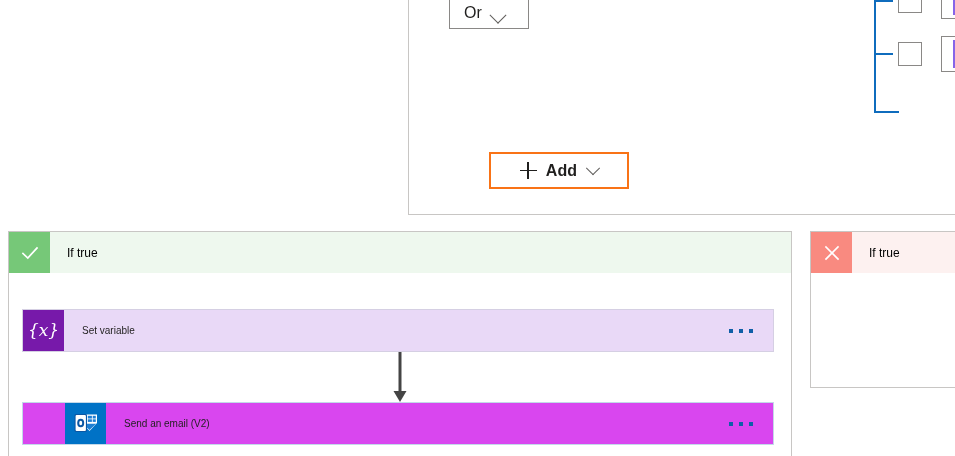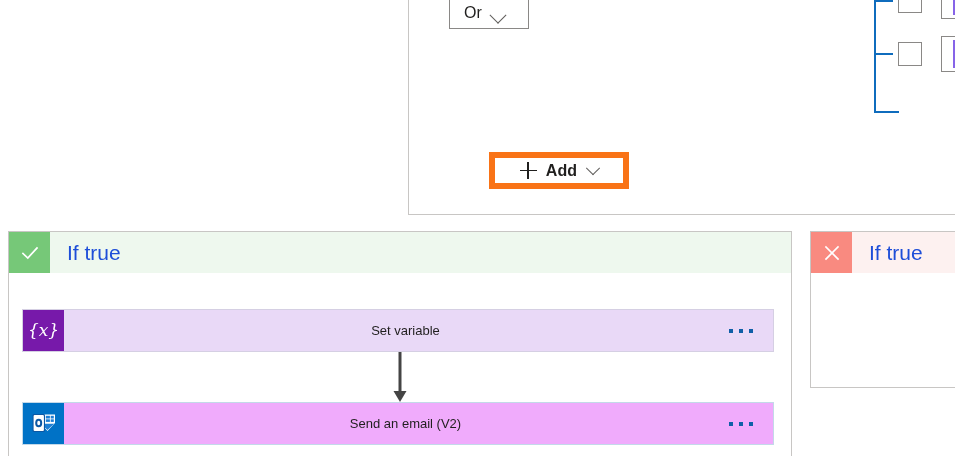--- a/index.html
+++ b/index.html
@@ -128,21 +128,21 @@
     font-family: "DejaVu Sans", sans-serif;
   }
 
   #add-button {
     position: absolute;
     left: 489px;
     top: 152px;
     width: 140px;
     height: 37px;
     background: #ffffff;
-    border: 6px solid #f97316;
+    border: 2px solid #f97316;
     box-sizing: border-box;
     display: flex;
     align-items: center;
     justify-content: center;
     gap: 9px;
     font-size: 16px;
     color: #201f1e;
   }
   #add-button .plus {
     position: relative;
@@ -185,66 +185,66 @@
     flex: none;
     display: flex;
     align-items: center;
     justify-content: center;
   }
   #if-true-card  .branch-mark { background: #76c878; }
   #if-false-card .branch-mark { background: #f98a80; }
   .branch-mark svg { display: block; }
 
   .branch-title {
-    font-size: 21px;
-    color: #1d4ed8;
+    font-size: 12px;
+    color: #000000;
     padding-left: 17px;
   }
 
   
   .action-card {
     position: absolute;
     height: 43px;
     box-sizing: border-box;
     display: flex;
     align-items: center;
     border: 1px solid #d5cfe3;
   }
   #set-variable-action {
     left: 22px; top: 309px; width: 752px;
     background: #e9d9f7;
   }
   #send-email-action {
     left: 22px; top: 402px; width: 752px;
-    background: #f0abfc;
+    background: #d946ef;
     border-color: #c3d9e9;
+    padding-left: 42px;
   }
   .action-icon {
     width: 41px;
     height: 41px;
     flex: none;
     display: flex;
     align-items: center;
     justify-content: center;
   }
   #set-variable-action .action-icon { background: #7719aa; }
   #send-email-action   .action-icon { background: #0072c6; }
   .action-icon .varglyph {
     color: #ffffff;
     font-size: 17px;
     font-family: "DejaVu Serif", serif;
     font-style: italic;
     line-height: 1;
   }
   .action-label {
-    font-size: 13px;
+    font-size: 10px;
     color: #201f1e;
     padding-left: 18px;
     flex: 1;
-    text-align: center;
   }
   .action-ellipsis {
     display: flex;
     gap: 6px;
     padding-right: 20px;
     flex: none;
   }
   .action-ellipsis i {
     display: block;
     width: 4px;

